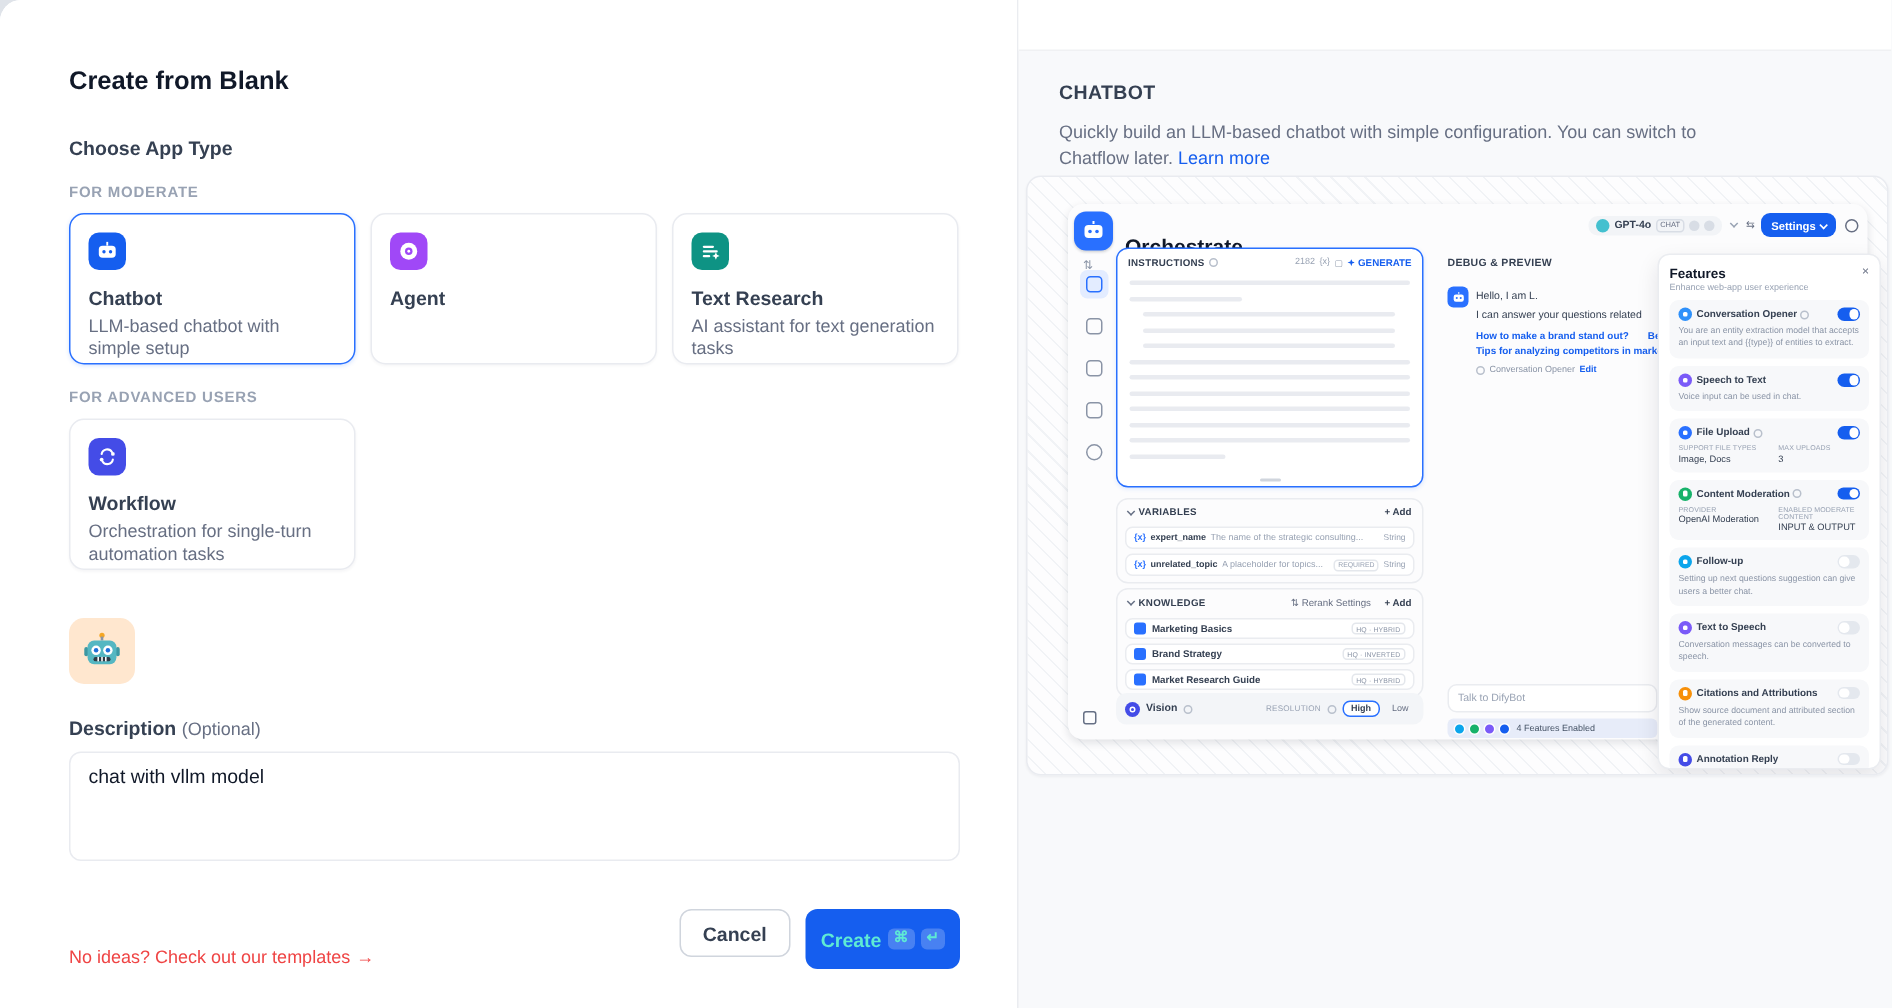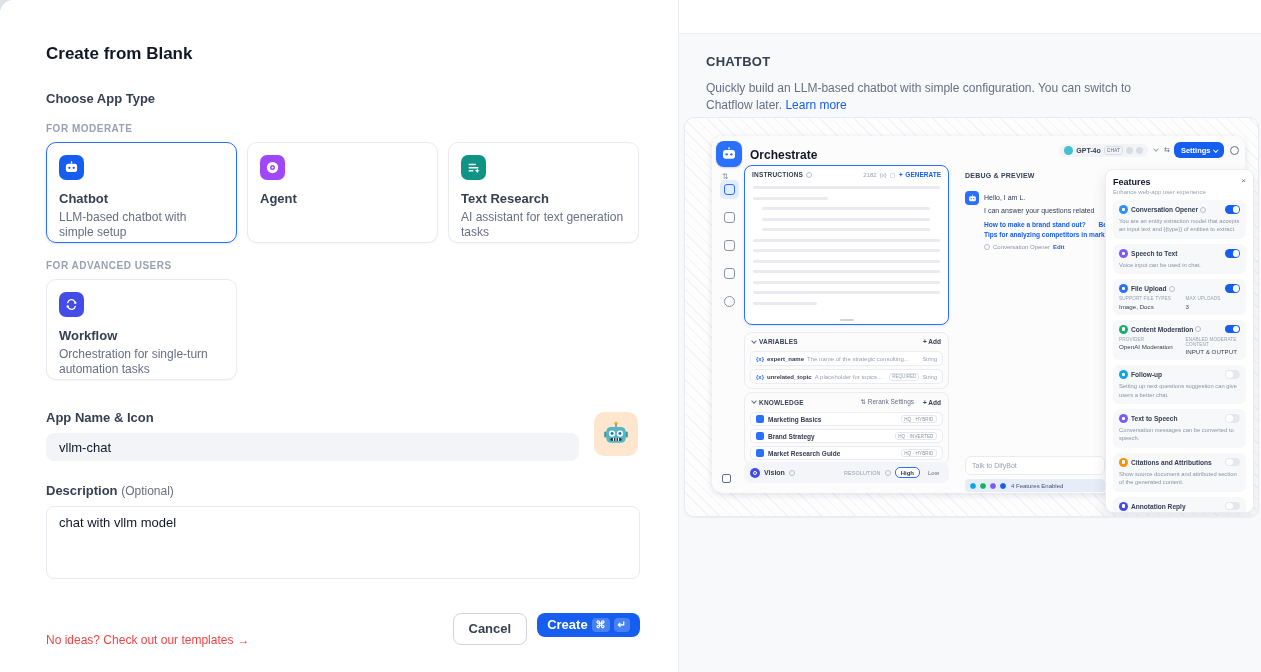--- a/index.html
+++ b/index.html
@@ -28,39 +28,39 @@
                align-items:center; justify-content:center; cursor:pointer; margin-top:2px; }
   .desc-block { margin-top:22px; }
   .desc-area { margin-top:8px; width:594px; height:73px; border:1px solid #E9EBF0; border-radius:8px;
                padding:8px 12px; font-size:13px; color:#101828; font-family:inherit; resize:none; outline:none; }
   .footer { margin-top:27px; display:flex; align-items:center; justify-content:space-between; width:594px; }
   .tmpl-link { font-size:12px; color:#ef4444; cursor:pointer;margin-top:23px; }
   .tmpl-link .arr { margin-left:4px; }
   .btns { display:flex; gap:10px; }
   .btn-cancel { height:32px; padding:4px 15px; background:#fff; border:1px solid #D0D5DD; border-radius:8px;
                 font-size:13px; font-weight:600; color:#354052; cursor:pointer; font-family:inherit; }
-  .btn-create { height:24px; padding:6px 10px; background:#155EEF; border:none; border-radius:8px;
-                font-size:13px; font-weight:600; color:#ffffff; cursor:pointer; display:flex; align-items:center; gap:4px; font-family:inherit; }
+  .btn-create { height:40px; padding:6px 10px; background:#155EEF; border:none; border-radius:8px;
+                font-size:13px; font-weight:600; color:#5eead4; cursor:pointer; display:flex; align-items:center; gap:4px; font-family:inherit; }
   .kbd { background:rgba(255,255,255,.22); border-radius:4px; font-size:10px; padding:1px 4px; line-height:12px; }
 
   
   .right { flex:1; background:#F8F9FB; position:relative; border-left:1px solid #EAECF0; }
   .right-top { height:34px; background:#fff; border-bottom:1px solid #F0F1F3; }
   .info { padding:20px 0 0 27px; }
   .info-title { font-size:13px; font-weight:700; color:#354052; letter-spacing:.02em; }
   .info-desc { margin-top:11px; font-size:12px; color:#676F83; width:448px; line-height:1.45; }
   .learn-more { color:#155EEF; font-weight:500; cursor:pointer; }
 
   
   .preview { position:absolute; left:5px; top:117px; width:1253px; max-width:none; right:3px; width:575px; height:400px;
              border:1px solid #E9EBF0; border-radius:10px; overflow:hidden;
              background:repeating-linear-gradient(45deg, #F1F3F6 0 1px, #FDFDFE 1px 8px); box-shadow:0 1px 2px rgba(16,24,40,.05); }
   .window { position:absolute; left:27px; top:18px; width:533px; height:357px; background:#FCFCFD;
             border-radius:10px; box-shadow:0 2px 6px rgba(16,24,40,.12); }
-  .w-title { position:absolute; left:38px; top:12px; font-size:12px; font-weight:700; color:#101828; }
+  .w-title { position:absolute; left:38px; top:20px; font-size:14px; font-weight:700; color:#101828; }
   .w-appicon { position:absolute; left:4px; top:5px; width:26px; height:26px; border-radius:8px;
                background:#2970FF; display:flex; align-items:center; justify-content:center; box-shadow:0 1px 2px rgba(16,24,40,.2); }
   .rail { position:absolute; left:4px; top:40px; width:26px; display:flex; flex-direction:column; align-items:center; gap:17px; }
   .rail-ic { width:11px; height:11px; border:1.3px solid #8A94A6; border-radius:3px; }
   .rail-sel { width:19px; height:19px; border-radius:5px; background:#E3ECFF; display:flex; align-items:center; justify-content:center; margin:-4px 0; }
   .rail-sel .rail-ic { border-color:#2970FF; }
   .shuffle { position:absolute; left:10px; top:36px; font-size:8px; color:#8A94A6; }
   .rail-wrap { top:48px; }
   .checkbox-bl { position:absolute; left:10px; top:338px; width:9px; height:9px; border:1.2px solid #667085; border-radius:2px; }
 
@@ -216,24 +216,20 @@
               <circle cx="18" cy="9" r="2" fill="#fff" stroke="none"></circle>
               <circle cx="6" cy="15" r="2" fill="#fff" stroke="none"></circle>
             </svg>
         </div>
         <div class="card-title">Workflow</div>
         <div class="card-desc">Orchestration for single-turn automation tasks</div>
       </div>
     </div>
 
     <div class="name-row">
-      <div>
-        <div class="field-label">App Name &amp; Icon</div>
-        <input class="name-input" type="text" value="vllm-chat" style="">
-      </div>
       <div class="emoji-btn">
         <svg width="28" height="28" viewBox="0 0 32 32">
             <circle cx="16" cy="4" r="2" fill="#F5A623"></circle>
             <rect x="15" y="5" width="2" height="3" fill="#8A94A6"></rect>
             <rect x="2.5" y="13" width="3" height="7" rx="1.5" fill="#3D98A3"></rect>
             <rect x="26.5" y="13" width="3" height="7" rx="1.5" fill="#3D98A3"></rect>
             <rect x="5" y="8" width="22" height="18" rx="5" fill="#55B7C2"></rect>
             <circle cx="11.5" cy="15.5" r="3.6" fill="#fff"></circle>
             <circle cx="20.5" cy="15.5" r="3.6" fill="#fff"></circle>
             <circle cx="11.5" cy="15.5" r="1.7" fill="#1E6FD9"></circle>

